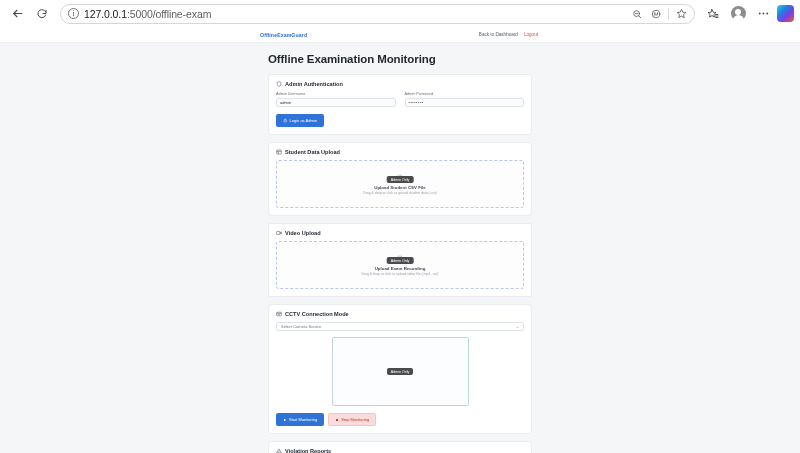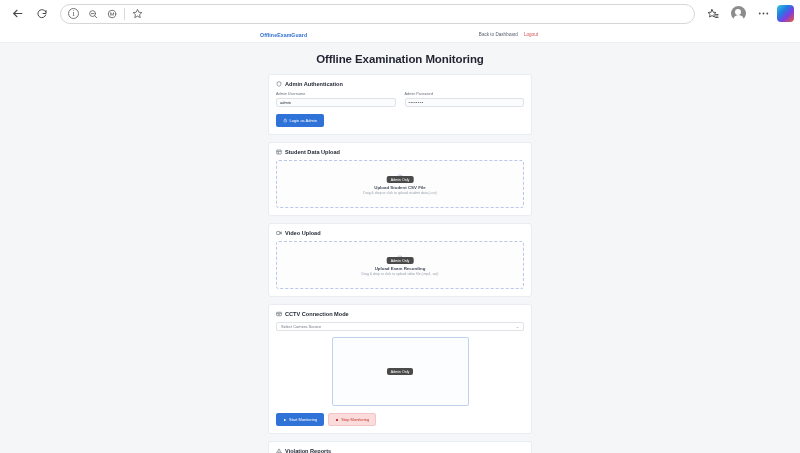--- a/index.html
+++ b/index.html
@@ -97,21 +97,21 @@
   .brand { font-size: 5.2px; color: #2f6fd0; font-weight: bold; margin: 0 auto 0 248px; letter-spacing: .1px; }
   .nav-right { margin-left: auto; display: flex; align-items: center; gap: 6px; padding-right: 250px; }
   .nav-link { font-size: 4.6px; color: #5a6270; }
   .nav-link.logout { color: #d9534f; }
 
   .page-wrap { padding: 10px 0 0 0; display: flex; justify-content: center; }
   .container { width: 264px; }
 
   .page-title {
     font-size: 11.5px; font-weight: bold; color: #1f2430;
-    margin-bottom: 9px; letter-spacing: -0.1px; text-align: center;
+    margin-bottom: 9px; letter-spacing: -0.1px;
   }
 
   .card {
     background: #ffffff;
     border: 1px solid #e9ecf0;
     border-radius: 3px;
     padding: 6px 7px 7px 7px;
     margin-bottom: 7px;
   }
   .card-title {
@@ -212,20 +212,21 @@
       <svg width="12" height="12" viewBox="0 0 24 24" fill="none" stroke="currentColor" stroke-width="2" stroke-linecap="round" stroke-linejoin="round">
         <polyline points="20 5 20 11 14 11"></polyline>
         <path d="M19.4 14a8 8 0 1 1-1.9-8.3L20 8"></path>
       </svg>
     </div>
 
     <div class="omnibox">
       <span class="info-icon">
           <span>i</span>
         </span>
+      <span class="url-text"><span>127.0.0.1</span><span class="dim">:5000/offline-exam</span></span>
       <span class="omni-actions">
         <span class="omni-btn">
           <svg width="10" height="10" viewBox="0 0 24 24" fill="none" stroke="currentColor" stroke-width="2" stroke-linecap="round">
             <circle cx="11" cy="11" r="7"></circle>
               <line x1="16.5" y1="16.5" x2="21" y2="21"></line>
               <line x1="8" y1="11" x2="14" y2="11"></line>
           </svg>
         </span>
         <span class="omni-btn">
           <svg width="10" height="10" viewBox="0 0 24 24" fill="none" stroke="currentColor" stroke-width="2" stroke-linecap="round">

